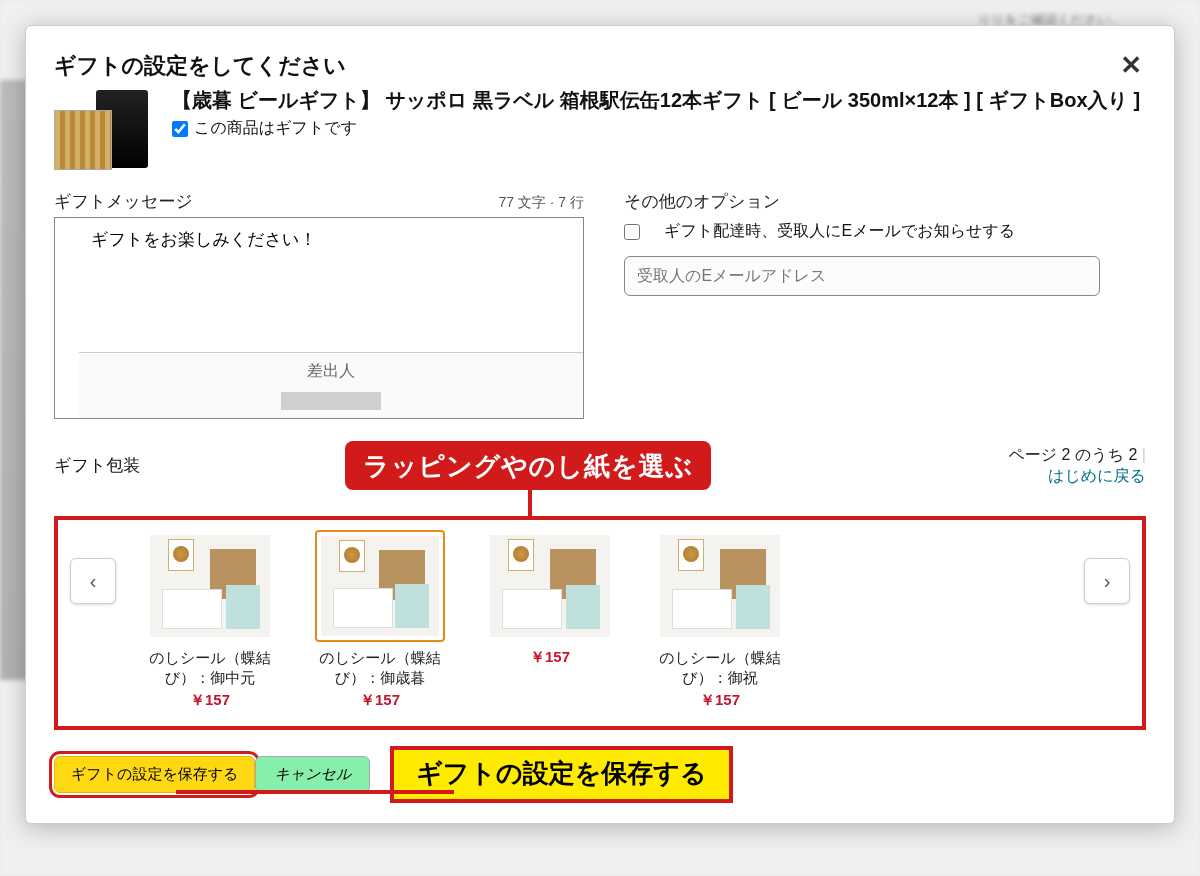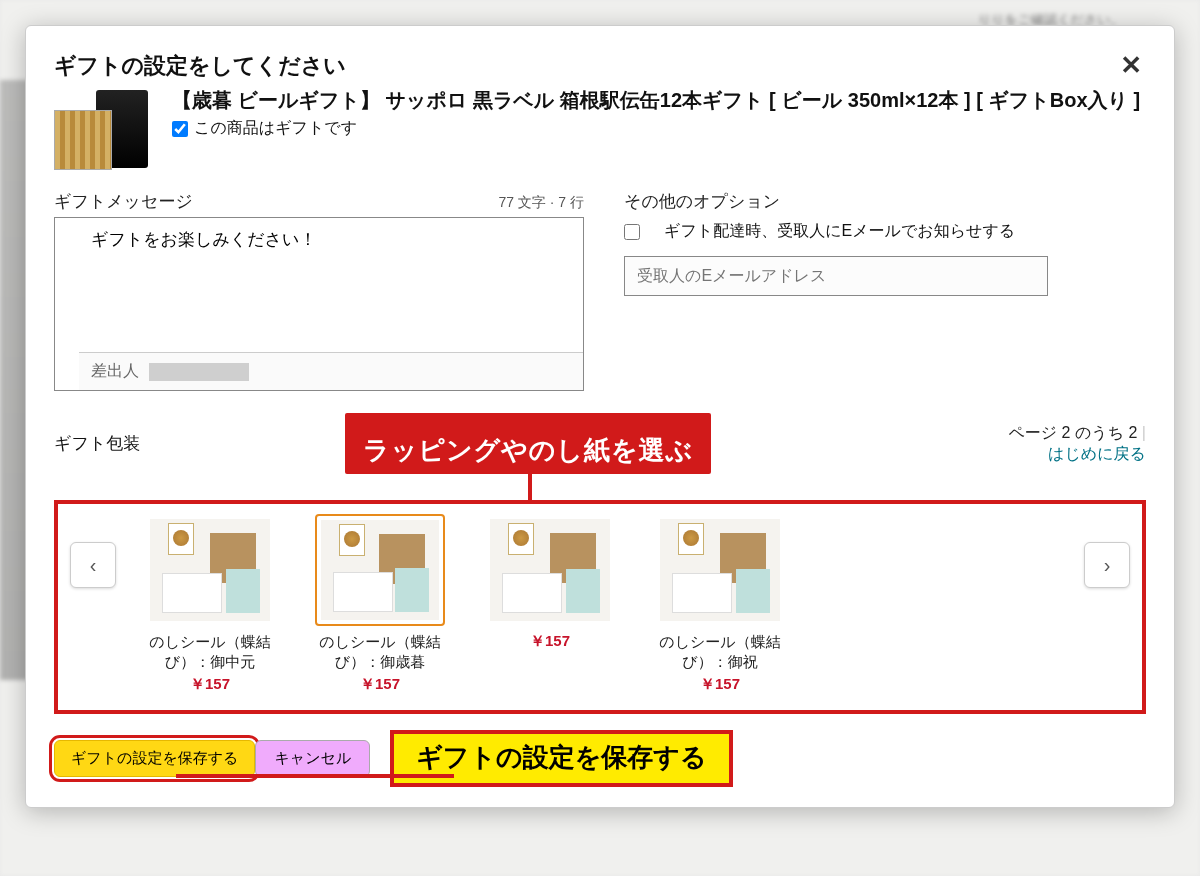--- a/index.html
+++ b/index.html
@@ -149,59 +149,60 @@
 }
 .sender-row {
   border-top: 1px solid #ccc;
   padding: 8px 12px;
   display: flex;
   align-items: center;
   gap: 10px;
   font-size: 16px;
   color: #666;
   background: #fafafa;
+  flex-direction: column;
 }
 .sender-redact {
   width: 100px;
   height: 18px;
   background: #cfcfcf;
 }
 .opt-check-row {
   display: flex;
   align-items: center;
   gap: 24px;
   font-size: 16px;
   margin-top: 8px;
 }
 .email-input {
   margin-top: 14px;
-  width: 424px;
+  width: 476px;
   padding: 10px 12px;
   font-size: 16px;
   border: 1px solid #888;
-  border-radius: 0;
+  border-radius: 6px;
   color: #666;
   background: #fcfcfc;
 }
 .wrap-section { margin-top: 22px; position: relative; }
 .wrap-header {
   display: flex;
   justify-content: space-between;
   align-items: center;
 }
 .wrap-label { font-size: 17px; }
 .annot-red {
   background: #d11a1a;
   color: #fff;
   font-size: 26px;
   font-weight: 700;
-  padding: 20px 18px 6px;
+  padding: 8px 18px 6px;
   letter-spacing: 1px;
   position: relative;
-  border-radius: 2px;
+  border-radius: 8px;
 }
 .annot-red::after {
   content: "";
   position: absolute;
   left: 50%;
   bottom: -26px;
   width: 4px;
   height: 26px;
   background: #d11a1a;
 }
@@ -308,26 +309,27 @@
   background: #ffd814;
   border: 1px solid #e6b800;
   border-radius: 6px;
   padding: 8px 16px;
   font-size: 15px;
   cursor: pointer;
   outline: 3px solid #d11a1a;
   outline-offset: 2px;
 }
 .btn-cancel {
-  background: #f0abfc;
+  background: #86efac;
   border: 1px solid #aaa;
   border-radius: 6px;
   padding: 8px 18px;
   font-size: 15px;
   cursor: pointer;
+  font-style: italic;
 }
 .annot-yellow {
   background: #ffeb00;
   border: 4px solid #d11a1a;
   font-size: 26px;
   font-weight: 700;
   padding: 6px 22px 8px;
   color: #000;
   margin-left: 20px;
 }

